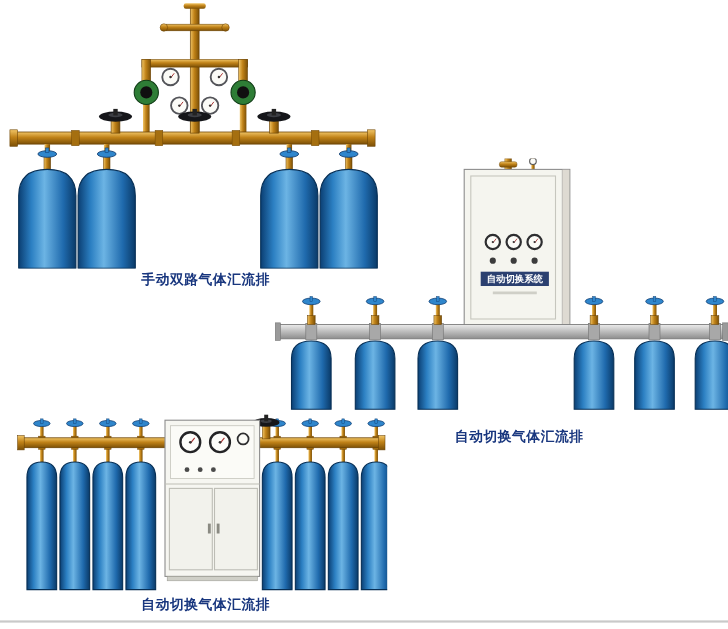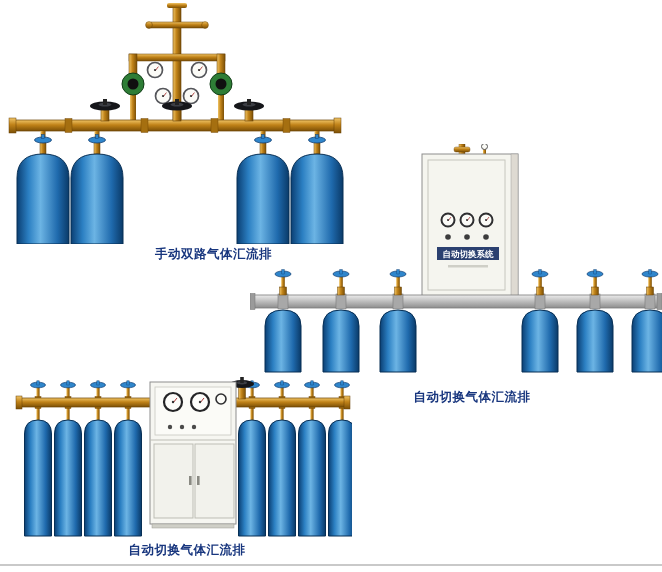--- a/index.html
+++ b/index.html
@@ -308,20 +308,20 @@
       <circle cx="182" cy="53" r="2.2" fill="#4a4a4a"></circle>
       <line x1="138" y1="66" x2="224" y2="66" stroke="#bdbdb5" stroke-width="1"></line>
       <rect x="142" y="70" width="39" height="74" fill="#f2f2ec" stroke="#bdbdb5" stroke-width="1"></rect>
       <rect x="183" y="70" width="39" height="74" fill="#f2f2ec" stroke="#bdbdb5" stroke-width="1"></rect>
       <rect x="177" y="102" width="2.6" height="9" fill="#8a8a82"></rect>
       <rect x="185" y="102" width="2.6" height="9" fill="#8a8a82"></rect>
       <rect x="140" y="150" width="82" height="4" fill="#cfcfc7" stroke="#9a9a92" stroke-width="0.5"></rect>
     </g>
   </svg>
 
-  <div class="caption" style="left:102px; top:246px; width:170px;text-align:right;">手动双路气体汇流排</div>
+  <div class="caption" style="left:102px; top:246px; width:170px;">手动双路气体汇流排</div>
 
   <div class="caption" style="left:397px; top:389px; width:150px;">自动切换气体汇流排</div>
 
   <div class="caption" style="left:102px; top:542px; width:170px;">自动切换气体汇流排</div>
 
   <div class="bottom-rule"></div>
 </div>
 
 </body></html>

